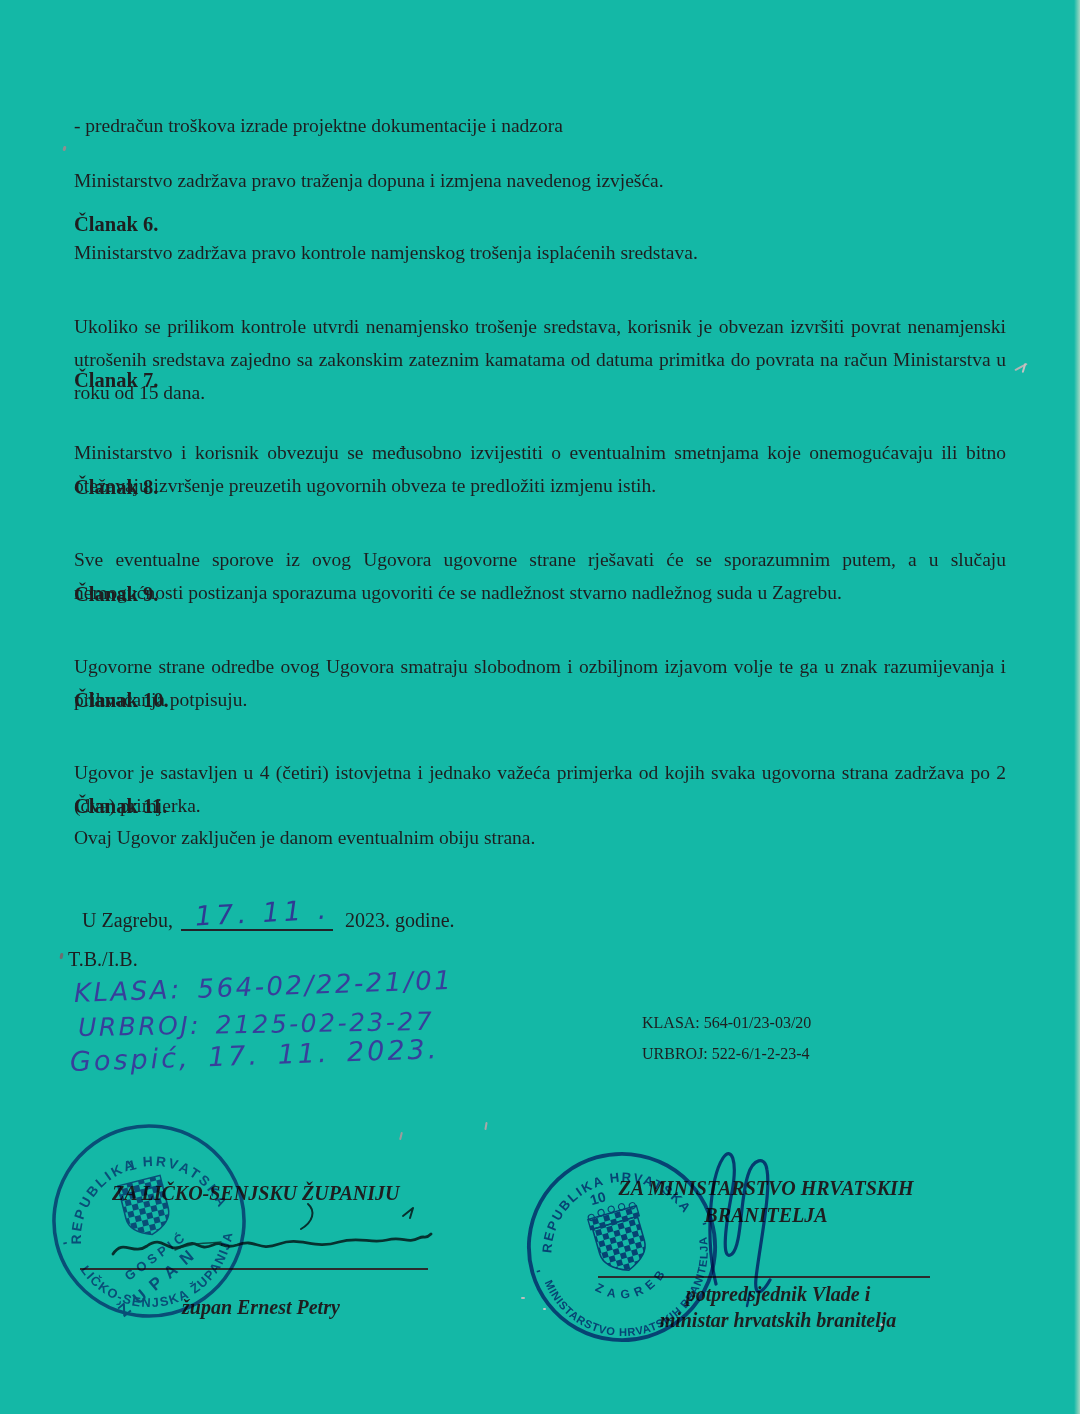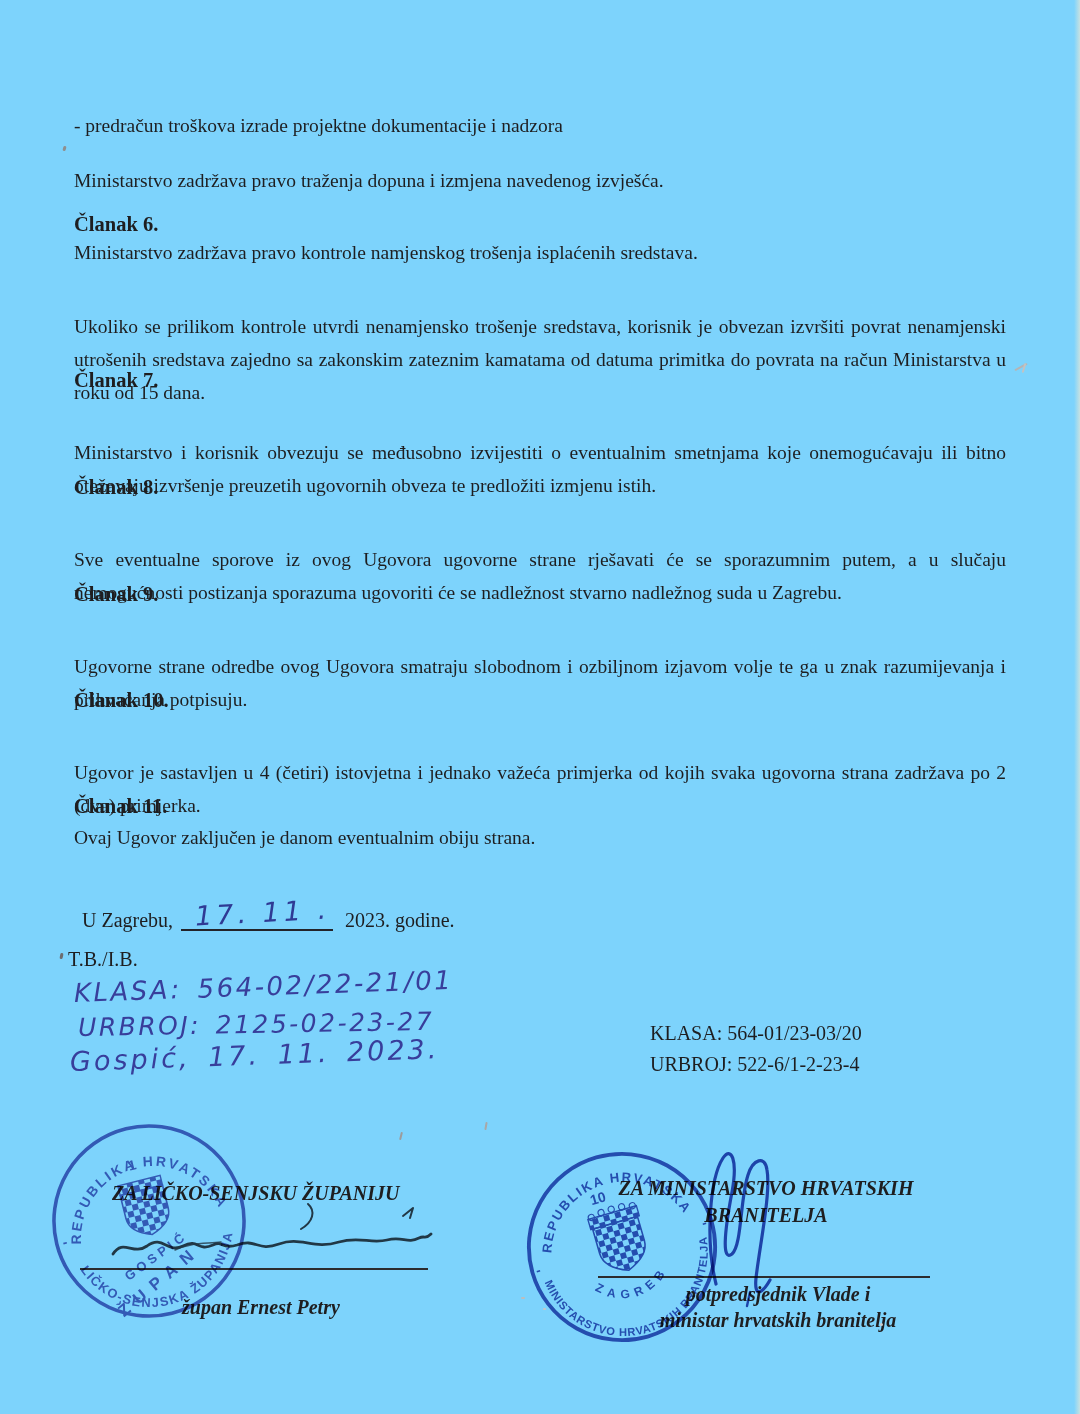--- a/index.html
+++ b/index.html
@@ -1,39 +1,39 @@
 <!DOCTYPE html>
 <html lang="hr"><head>
 <meta charset="utf-8">
 <style>
   html,body{margin:0;padding:0;background:#9a9a9a;}
   .page{
     position:relative;width:1080px;height:1414px;margin:0 auto;
-    background:#7dd3fc;color:#1e1e20;
+    background:#14b8a6;color:#1e1e20;
     font-family:"Liberation Serif",serif;overflow:hidden;
   }
   .edge-tint{position:absolute;right:0;top:0;width:6px;height:100%;
     background:linear-gradient(to left,#efe9d2,rgba(239,233,210,0));opacity:.65;}
   .line{position:absolute;left:74px;width:932px;font-size:19.5px;line-height:33px;margin:0;}
   .just{text-align:justify;margin-top:41px;}
   .heading{position:absolute;left:74px;width:890px;text-align:left;
     font-weight:700;font-size:20.5px;margin:0;}
   .dateline{position:absolute;left:74px;top:899px;font-size:20px;white-space:nowrap;margin-left:8px;}
   .hw-wrap{display:inline-block;width:152px;height:30px;position:relative;
     border-bottom:2.2px solid #232329;margin:0 12px 0 8px;vertical-align:-4px;}
   .hw-date{position:absolute;left:14px;bottom:1px;font-family:"DejaVu Sans",sans-serif;
     font-style:italic;font-size:27px;color:#2f3a94;letter-spacing:4px;
     transform:rotate(-3deg);white-space:nowrap;}
   .initials{position:absolute;left:68px;top:948px;font-size:20px;margin:0;}
   .hw{position:absolute;font-family:"DejaVu Sans",sans-serif;font-style:italic;
     color:#383e9b;white-space:nowrap;transform-origin:left center;margin:0;}
   .hw.l1{left:74px;top:978px;font-size:26px;letter-spacing:2.5px;word-spacing:5px;transform:rotate(-2deg);}
   .hw.l2{left:78px;top:1013px;font-size:25px;letter-spacing:2.5px;word-spacing:4px;transform:rotate(-1deg);}
   .hw.l3{left:70px;top:1046px;font-size:27px;letter-spacing:3px;word-spacing:6px;transform:rotate(-2deg);}
-  .registry{position:absolute;left:638px;font-size:20px;margin:12px;white-space:nowrap;}
+  .registry{position:absolute;left:638px;font-size:16px;margin:4px;white-space:nowrap;}
   .reg-klasa{top:1010px;}
   .reg-urbroj{top:1041px;}
   .sig-title{position:absolute;font-weight:700;font-style:italic;font-size:20px;margin:0;white-space:nowrap;}
   .sig-title-right{position:absolute;left:611px;top:1175px;width:310px;text-align:center;
     font-weight:700;font-style:italic;font-size:20px;line-height:27px;margin:0;}
   .role-block{position:absolute;left:628px;top:1281px;width:300px;text-align:center;
     font-weight:700;font-style:italic;font-size:20px;line-height:26px;margin:0;}
   .name-left{position:absolute;left:178px;top:1292px;font-weight:700;font-style:italic;
     font-size:20px;margin:4px;white-space:nowrap;}
   .rule{position:absolute;border-top:2px solid #2c2c2e;height:0;}

